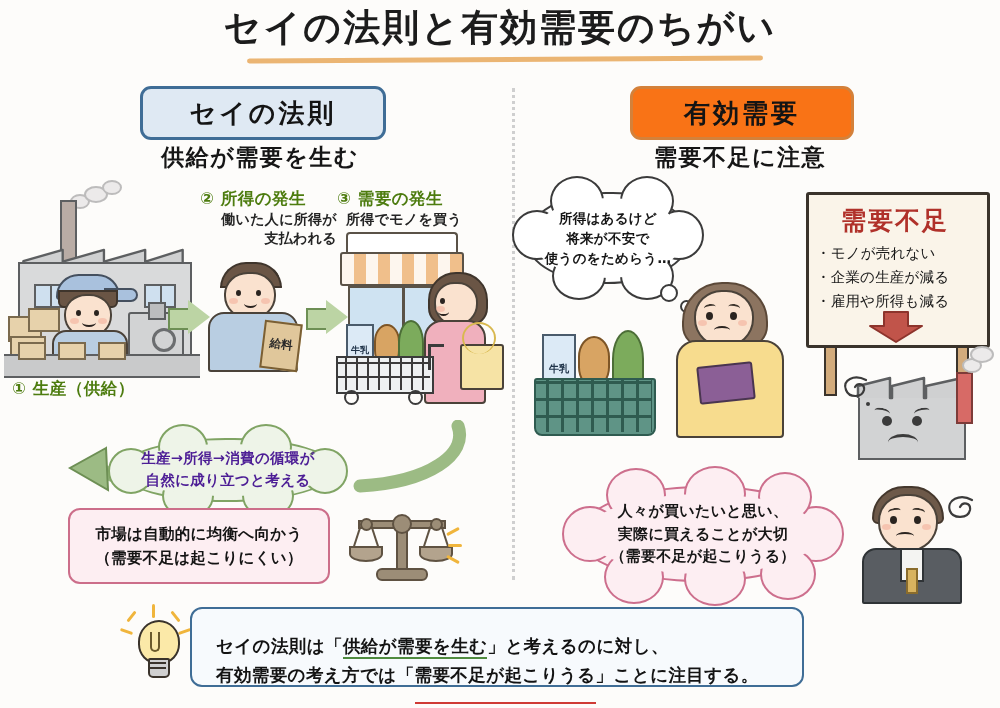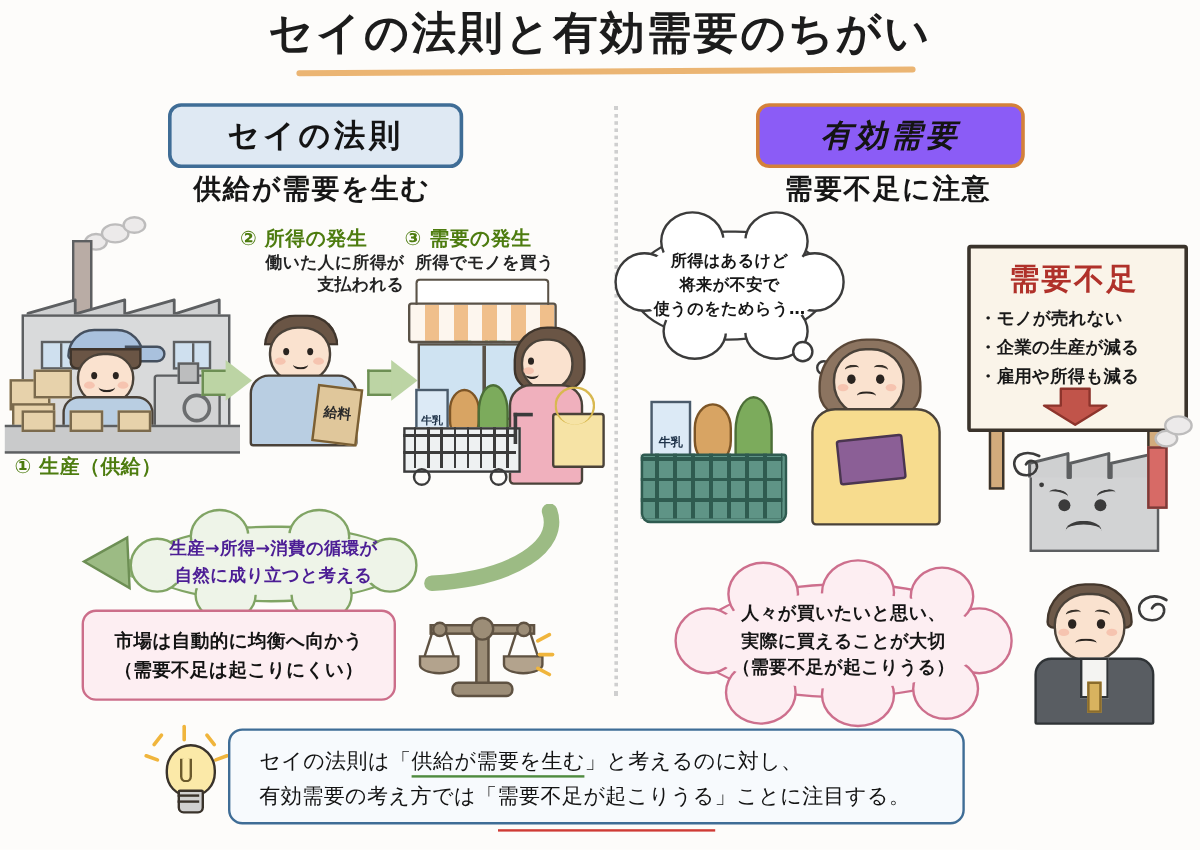--- a/index.html
+++ b/index.html
@@ -33,21 +33,21 @@
   .pill{
     border-radius:11px;display:flex;align-items:center;justify-content:center;
     font-size:26px;font-weight:700;letter-spacing:3px;color:#141414;
   }
   #pill-left{
     left:140px;top:86px;width:240px;height:48px;
     border:3px solid #3f6d96;background:#dfe9f3;
   }
   #pill-right{
     left:630px;top:86px;width:218px;height:48px;
-    border:3px solid #d4813a;background:#8b5cf6;font-style:italic;
+    border:3px solid #d4813a;background:#f97316;
   }
   .subtitle{
     font-size:23px;font-weight:700;color:#161616;letter-spacing:1.5px;
     text-align:center;
   }
   #sub-left{left:110px;top:142px;width:300px;}
   #sub-right{left:600px;top:142px;width:280px;}
 
   
   .step-title{font-size:16.5px;font-weight:700;color:#4d7c0f;letter-spacing:.5px;white-space:nowrap;}
@@ -136,43 +136,43 @@
   
   #scale{left:352px;top:508px;width:96px;height:74px;}
   .sc-post{position:absolute;left:44px;top:10px;width:8px;height:52px;background:#9c8d77;border:2px solid #5f5242;}
   .sc-base{position:absolute;left:24px;top:60px;width:48px;height:9px;background:#9c8d77;border:2px solid #5f5242;border-radius:6px;}
   .sc-beam{position:absolute;left:6px;top:12px;width:84px;height:5px;background:#9c8d77;border:2px solid #5f5242;}
   .sc-pan{position:absolute;width:30px;height:12px;background:#b3a38d;border:2px solid #5f5242;border-radius:0 0 50% 50%;}
   .sc-str{position:absolute;width:1.5px;height:22px;background:#5f5242;}
   .spark{position:absolute;background:#f0b53c;border-radius:2px;}
 
   
-  #sign{left:806px;top:192px;width:178px;height:158px;margin-top:12px;}
+  #sign{left:806px;top:192px;width:178px;height:158px;}
   #sign-board{position:absolute;left:0;top:0;width:178px;height:150px;background:#faf4e9;border:3px solid #3a332b;border-radius:3px;}
   .sign-post{position:absolute;top:148px;width:9px;height:52px;background:#d2ab7c;border:2.5px solid #3a332b;}
   #sign-title{position:absolute;left:0;top:12px;width:178px;text-align:center;font-size:25px;font-weight:700;color:#b0312a;letter-spacing:2px;}
-  .sign-item{position:absolute;left:10px;font-size:14.5px;font-weight:700;color:#191919;letter-spacing:.2px;white-space:nowrap;}
+  .sign-item{position:absolute;left:10px;font-size:14.5px;font-weight:400;color:#191919;letter-spacing:.2px;white-space:nowrap;}
 
   
   #sadfac{left:840px;top:368px;width:150px;height:96px;}
 
   
   #bizman{left:862px;top:486px;width:118px;height:112px;}
 
   
   #bulb{left:120px;top:604px;width:72px;height:82px;}
   .bulb-glass{position:absolute;left:18px;top:16px;width:38px;height:40px;border-radius:50% 50% 45% 45%;background:#fbe9a8;border:2.5px solid #3a332b;}
   .bulb-base{position:absolute;left:28px;top:54px;width:18px;height:16px;background:#d0d0d0;border:2.5px solid #3a332b;border-radius:2px 2px 5px 5px;}
   .ray{position:absolute;background:#f0b53c;border-radius:2px;}
 
   #summary-box{
     left:190px;top:607px;width:610px;height:76px;
     border:2.5px solid #3f6d96;border-radius:12px;background:#f7fafd;
   }
-  .sum-line{position:absolute;left:24px;font-size:17.5px;font-weight:400;color:#131313;letter-spacing:.4px;white-space:nowrap;}
+  .sum-line{position:absolute;left:24px;font-size:17.5px;font-weight:700;color:#131313;letter-spacing:.4px;white-space:nowrap;margin-top:12px;}
   #sum-line1{top:13px;}
   #sum-line2{top:42px;}
   .ul-green{border-bottom:2.5px solid #4f8b3f;padding-bottom:1px;}
   .ul-red{border-bottom:2.5px solid #cf3b35;padding-bottom:17px;}
 
   .jp{font-family:"DejaVu Sans","Liberation Sans",sans-serif;}
 </style>
 </head>
 <body>
 

